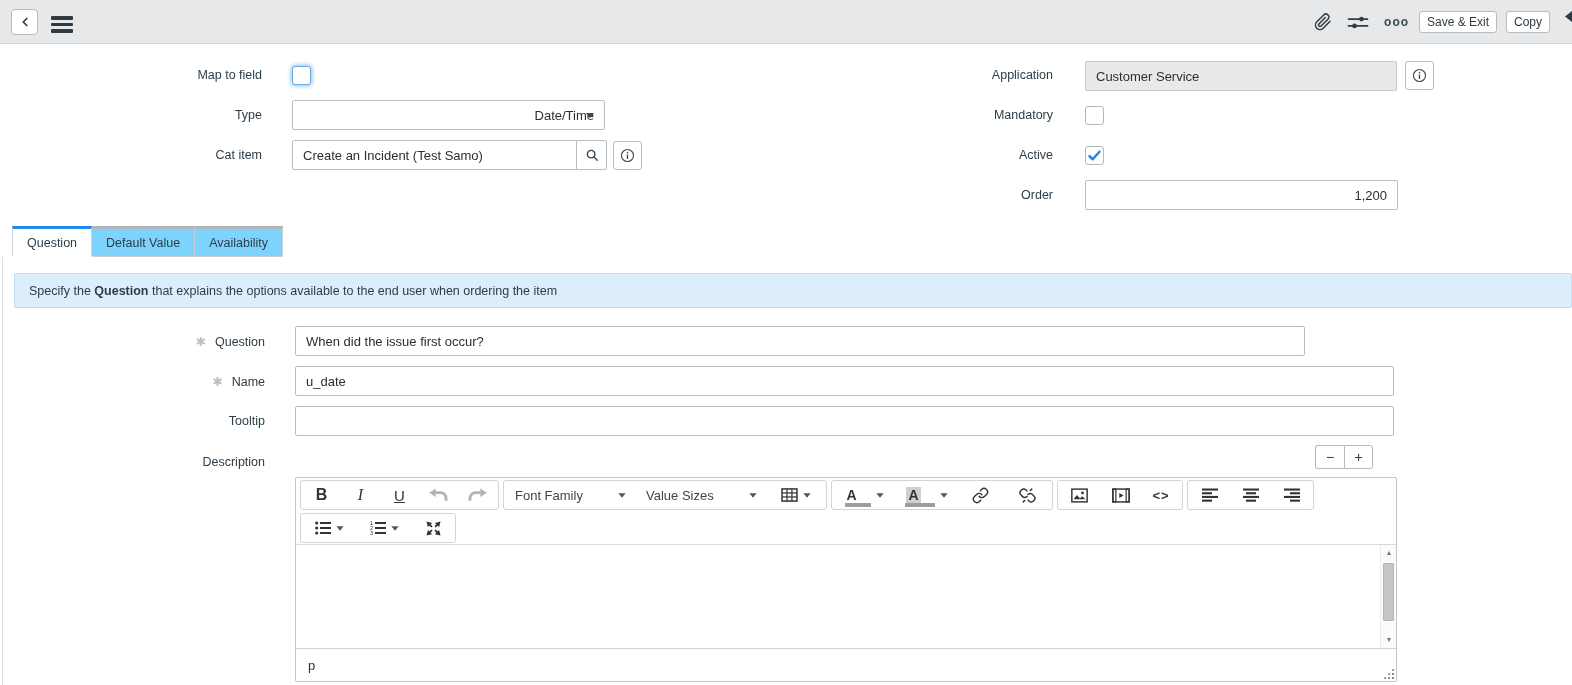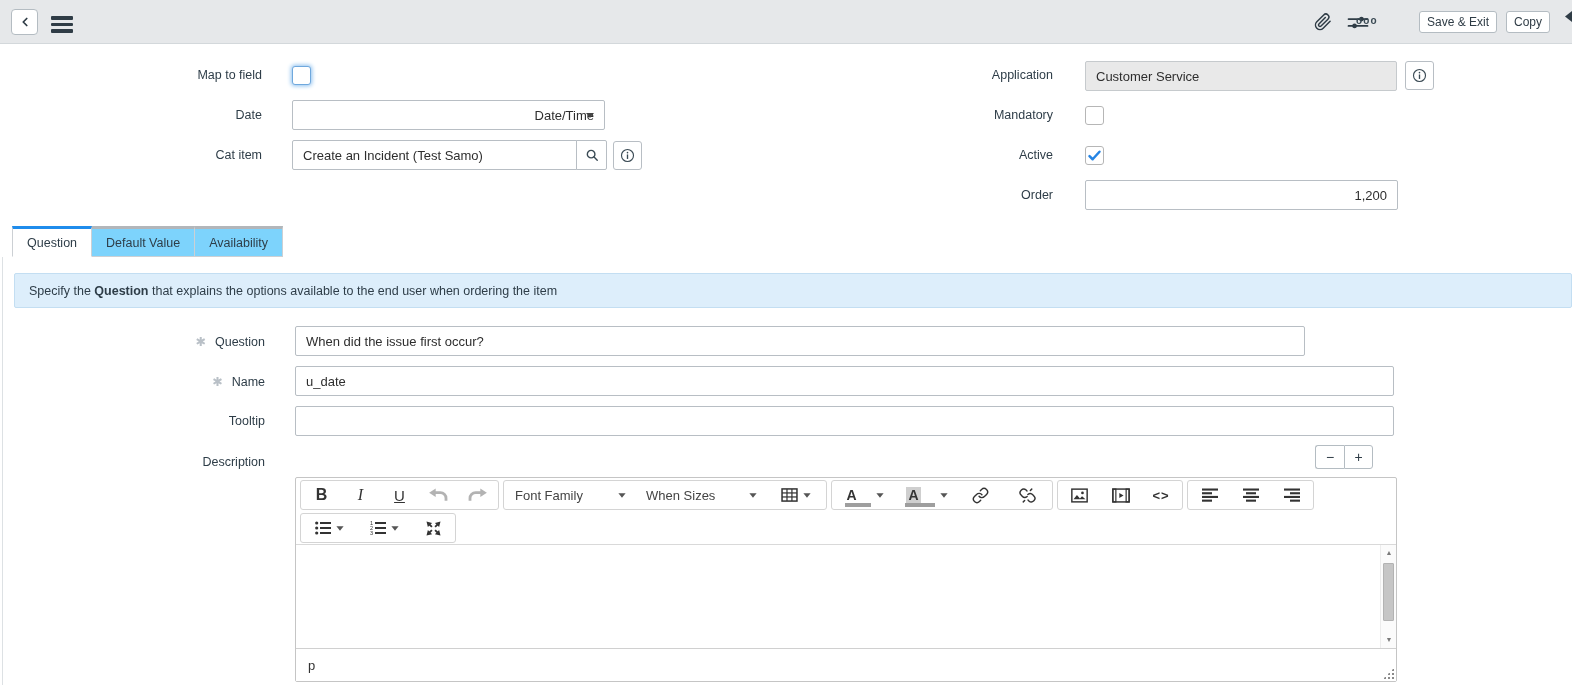--- a/index.html
+++ b/index.html
@@ -8,21 +8,21 @@
 
 
 .hdr { position:absolute; left:0; top:0; width:1572px; height:44px; background:#e6e8ea; border-bottom:1px solid #d3d8db; }
 .back { position:absolute; left:11px; top:9px; width:27px; height:26px; background:#fff; border:1px solid #b4bcc2; border-radius:4px; display:flex; align-items:center; justify-content:center; }
 .ham { position:absolute; left:51px; top:16px; width:22px; }
 .ham i { display:block; height:3.5px; background:#2f3c46; margin-bottom:3.2px; border-radius:1px; }
 .titles { position:absolute; left:84px; top:6px; }
 .t1 { font-weight:bold; font-size:12px; color:#2f3c46; }
 .t2 { font-size:12px; color:#2f3c46; margin-top:3px; }
 .hicon { position:absolute; top:11px; width:22px; height:22px; display:flex; align-items:center; justify-content:center; }
-.more { position:absolute; left:1356px; top:15px; font-size:10px; font-weight:bold; letter-spacing:1.1px; color:#3a4a54; }
+.more { position:absolute; left:1384px; top:15px; font-size:12px; font-weight:bold; letter-spacing:1.1px; color:#3a4a54; }
 .hbtn { position:absolute; top:11px; height:22px; background:#fff; border:1px solid #b4bcc2; border-radius:3px; font-family:"Liberation Sans",sans-serif; font-size:12px; color:#2f3c46; padding:0 7px; }
 .partial { position:absolute; left:1565px; top:11px; width:7px; height:11px; background:#2f3c46; clip-path:polygon(100% 0, 100% 100%, 0 50%); }
 
 
 .lbl { position:absolute; font-size:12.5px; color:#2e3d48; text-align:right;padding-left:31px; }
 .req { color:#b9c0c7; font-size:12.5px; margin-right:9px; }
 .inp { position:absolute; border:1px solid #b8bec4; border-radius:2px; background:#fff; font-size:13px; color:#2e2e2e; display:flex; align-items:center; padding:0 10px; height:30px; }
 .cb { position:absolute; width:19px; height:19px; background:#fff; border:1px solid #b6b6b6; border-radius:3px; display:flex; align-items:center; justify-content:center; }
 .cb.focused { border:1px solid #6fa8dd; box-shadow:0 0 4px 1px #8dc0ef; }
 .selbox { position:absolute; border:1px solid #b8bec4; border-radius:2px; background:#fff; font-size:13px; color:#2e2e2e; display:flex; align-items:center; padding:0 10px; height:30px;justify-content:flex-end; }
@@ -109,21 +109,21 @@
     </span>
     <span class="more">ooo</span>
     <button class="hbtn" style="left:1419px">Save &amp; Exit</button>
     <button class="hbtn" style="left:1506px">Copy</button>
     <span class="partial"></span>
   </header>
 
   <div class="lbl" style="left:0;top:68px;width:262px">Map to field</div>
   <div class="cb focused" style="left:292px;top:66px"></div>
 
-  <div class="lbl" style="left:0;top:108px;width:262px">Date</div>
+  <div class="lbl" style="left:0;top:108px;width:262px">Type</div>
   <div class="selbox" style="left:292px;top:100px;width:313px">
     <span>Date/Time</span>
     <span class="caret-dn" style="position:absolute;right:10px"></span>
   </div>
 
   <div class="lbl" style="left:0;top:148px;width:262px">Cat item</div>
   <div class="inp" style="left:292px;top:140px;width:285px;border-radius:2px 0 0 2px">
     <span>Create an Incident (Test Samo)</span>
   </div>
   <div class="iconbtn" style="left:576px;top:140px;width:31px;height:30px;border-radius:0 2px 2px 0">
@@ -217,21 +217,21 @@
               <path d="M15 5 h-7 a6 6 0 0 0 -6 6 v2.5" stroke="#b3b3b3" stroke-width="3" fill="none"></path>
             </svg>
           </button>
         </div>
         <div class="grp">
           <button class="tbtn b-sel">
               <span>Font Family</span>
               <span class="caret-dn"></span>
             </button>
           <button class="tbtn b-sel">
-              <span>When Sizes</span>
+              <span>Value Sizes</span>
               <span class="caret-dn"></span>
             </button>
           <button class="tbtn b-tbl">
             <svg width="17" height="14" viewBox="0 0 18 15">
               <rect x="1" y="1" width="16" height="13" fill="none" stroke="#333" stroke-width="1.6"></rect>
               <line x1="1" y1="5.3" x2="17" y2="5.3" stroke="#333" stroke-width="1.3"></line>
               <line x1="1" y1="9.6" x2="17" y2="9.6" stroke="#333" stroke-width="1.3"></line>
               <line x1="6.3" y1="1" x2="6.3" y2="14" stroke="#333" stroke-width="1.3"></line>
               <line x1="11.6" y1="1" x2="11.6" y2="14" stroke="#333" stroke-width="1.3"></line>
             </svg>

